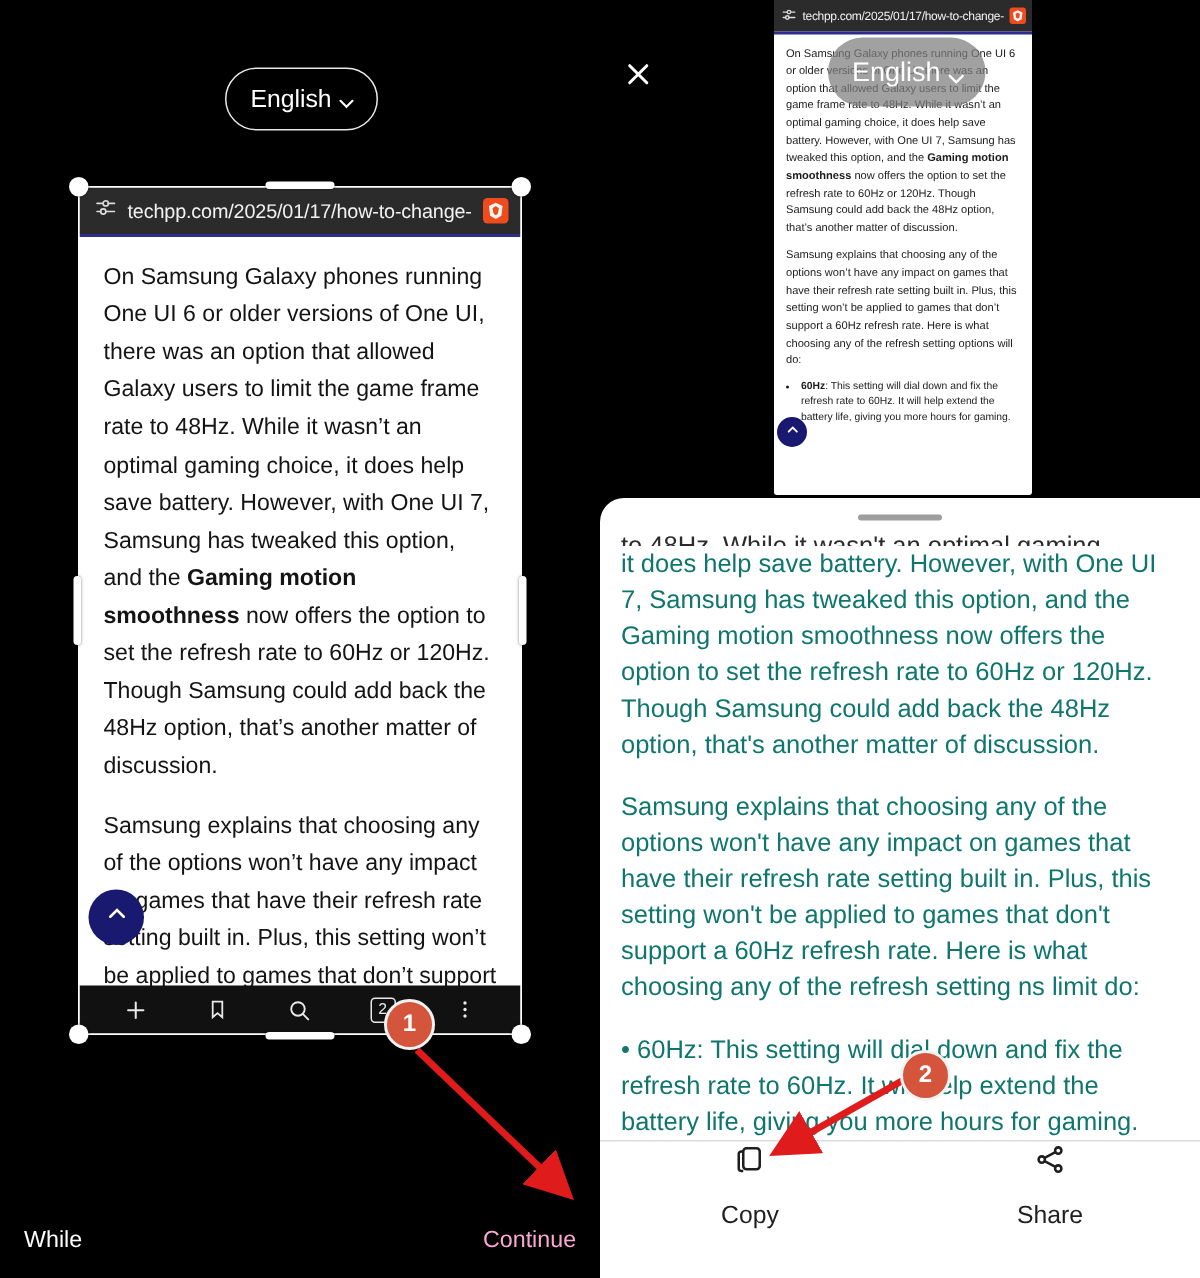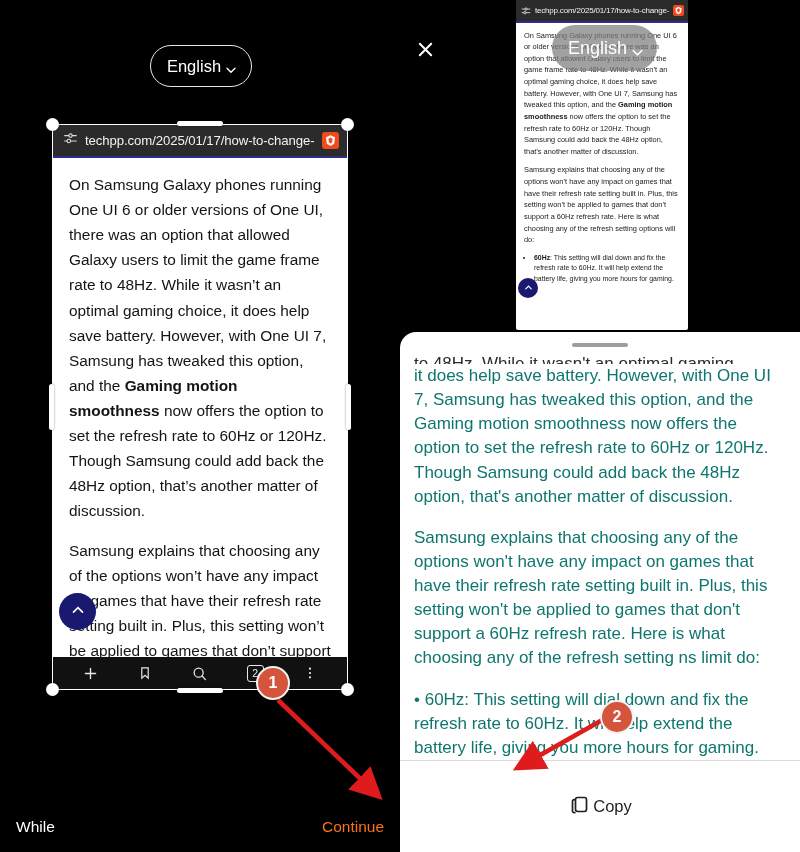--- a/index.html
+++ b/index.html
@@ -54,21 +54,21 @@
 
   .browserbar { position: absolute; left: 0; right: 0; bottom: 0; height: 32px; background: #111;
                 display: flex; align-items: center; justify-content: space-around;
                 padding: 0 10px; }
   .bb-i { color: #e9e9e9; display: flex; align-items: center; justify-content: center; }
   .tabcount { width: 17px; height: 17px; border: 1.6px solid #e9e9e9; border-radius: 3px;
               color: #e9e9e9; font-size: 10.5px; display: flex; align-items: center; justify-content: center; }
 
   
   .retake { position: absolute; left: 16px; top: 818px; color: #fff; font-size: 15.5px; }
-  .continue { position: absolute; left: 322px; top: 818px; color: #f97316; font-size: 15.5px; }
+  .continue { position: absolute; left: 322px; top: 818px; color: #f9a8d4; font-size: 15.5px; }
 
   
   .closex { position: absolute; left: 412px; top: 36px; width: 26px; height: 26px;
             display: flex; align-items: center; justify-content: center; color: #fff; }
 
   
   .mini { position: absolute; left: 516px; top: 0; width: 172px; height: 330px;
           background: #fff; overflow: hidden; border-radius: 0 0 2px 2px; }
   .mini-url { height: 21px; background: #2b2b2b; display: flex; align-items: center;
               gap: 4px; padding: 0 4px 0 5px; }
@@ -94,22 +94,22 @@
   .sheet { position: absolute; left: 400px; top: 332px; width: 400px; height: 520px;
            background: #fff; border-radius: 16px 0 0 0; overflow: hidden; }
   .grip { width: 56px; height: 4px; border-radius: 2px; background: #9e9e9e;
           margin: 11px auto 0 auto; }
   .sheet-body { padding: 0 14px; position: relative; }
   .clip-line { color: #2b2b2b; font-size: 17px; line-height: 1.42;
                height: 12px; overflow: hidden; margin-top: 5px; }
   .sheet-body p { color: #0f766e; font-size: 17px; line-height: 1.42; margin-bottom: 17px; }
   .sheet-actions { position: absolute; left: 0; right: 0; bottom: 0; height: 92px;
                    border-top: 1px solid #dcdcdc; display: flex; }
-  .act { flex: 1; display: flex; align-items: center;
-         justify-content: center; gap: 1px; color: #1f1f1f; }
+  .act { flex: 1; display: flex; flex-direction: column; align-items: center;
+         justify-content: flex-start; gap: 11px; color: #1f1f1f; }
   .act span.lbl { font-size: 16.5px; }
 
   
   .badge { position: absolute; width: 34px; height: 34px; border-radius: 50%;
            background: #d4553c; border: 2.5px solid #f2f2f2;
            color: #fff; font-size: 16px; font-weight: 700;
            display: flex; align-items: center; justify-content: center; }
   .badge-1 { left: 256px; top: 666px; }
   .badge-2 { left: 600px; top: 700px; }
   .arrow-svg { position: absolute; pointer-events: none; }
@@ -263,20 +263,31 @@
     <div class="sheet-actions">
       <div class="act">
         <span>
           <svg viewBox="0 0 24 24" width="24" height="24">
             <rect x="7.5" y="4.5" width="11" height="14" rx="2.2" fill="none" stroke="#1f1f1f" stroke-width="1.7"></rect>
             <path d="M7.5 6.6 H6.2 A1.7 1.7 0 0 0 4.5 8.3 V18 A1.7 1.7 0 0 0 6.2 19.7 H7.5" fill="none" stroke="#1f1f1f" stroke-width="1.7"></path>
           </svg>
         </span>
         <span class="lbl">Copy</span>
       </div>
+      <div class="act">
+        <span>
+          <svg viewBox="0 0 24 24" width="24" height="24">
+            <circle cx="17.5" cy="6" r="2.1" fill="none" stroke="#1f1f1f" stroke-width="1.7"></circle>
+            <circle cx="6.5" cy="12" r="2.1" fill="none" stroke="#1f1f1f" stroke-width="1.7"></circle>
+            <circle cx="17.5" cy="18" r="2.1" fill="none" stroke="#1f1f1f" stroke-width="1.7"></circle>
+            <path d="M8.4 10.9 L15.6 7.1 M8.4 13.1 L15.6 16.9" stroke="#1f1f1f" stroke-width="1.7" fill="none"></path>
+          </svg>
+        </span>
+        <span class="lbl">Share</span>
+      </div>
     </div>
   </div>
 
   <svg class="arrow-svg" style="left:260px; top:690px;" width="150" height="130">
     <defs>
       <marker id="ah1" markerWidth="7" markerHeight="7" refX="3.2" refY="3.5" orient="auto">
         <path d="M0,0 L7,3.5 L0,7 Z" fill="#e01b1b"></path>
       </marker>
     </defs>
     <line x1="18" y1="10" x2="110" y2="98" stroke="#e01b1b" stroke-width="4.6" marker-end="url(#ah1)"></line>

